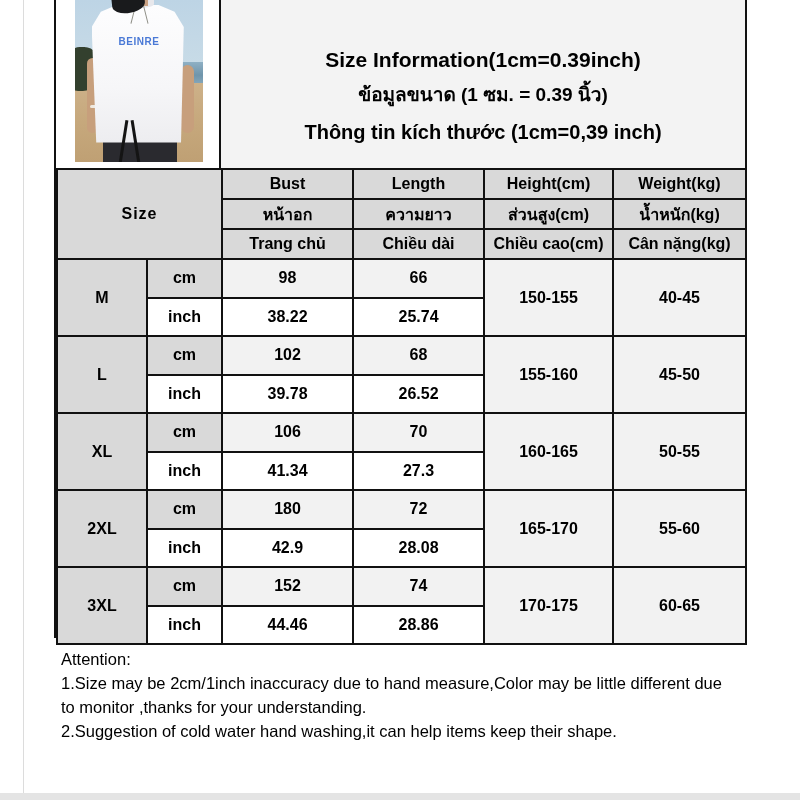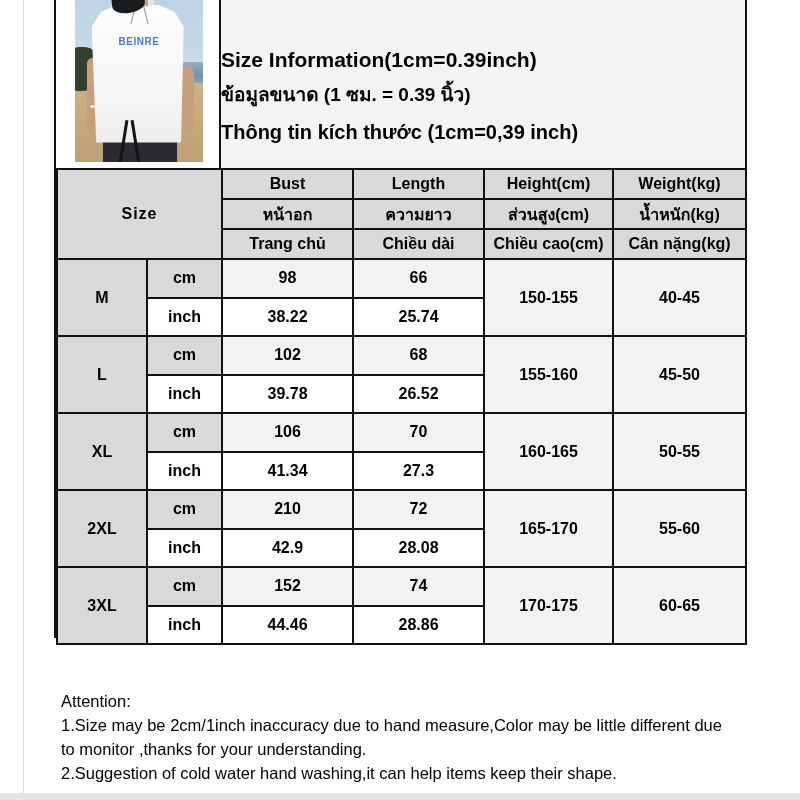--- a/index.html
+++ b/index.html
@@ -25,21 +25,21 @@
     display: flex; flex-direction: column;
   }
   
   .top-row { display: flex; height: 168px; flex: 0 0 168px; }
   .image-cell {
     flex: 0 0 165px; width: 165px; position: relative; background: #fff;
     border-right: 2px solid #111;
   }
   .title-cell {
     flex: 1; background: #f3f3f3;
-    display: flex; flex-direction: column; align-items: flex-start; justify-content: center;
+    display: flex; flex-direction: column; align-items: center; justify-content: center;
     padding-top: 24px; text-align: center;
   }
   .title-en { font-size: 21px; font-weight: bold; margin-bottom: 7px; }
   .title-th { font-size: 19px; font-weight: bold; margin-bottom: 12px; }
   .title-vi { font-size: 20px; font-weight: bold; }
   
   .photo { position: absolute; left: 19px; top: 0; width: 128px; height: 162px; overflow: hidden; }
   .ph-sky  { position: absolute; inset: 0; background: linear-gradient(180deg,#bdd4e5 0%,#c9dce7 45%,#cfdfe8 55%); }
   .ph-sea  { position: absolute; left: 0; top: 38%; width: 100%; height: 14%; background: linear-gradient(180deg,#8fb0c4 0%,#6f95ab 60%,#86a7ba 100%); }
   .ph-sand { position: absolute; left: 0; top: 51%; width: 100%; height: 49%; background: linear-gradient(180deg,#cdb189 0%,#c6a87c 50%,#bfa074 100%); }
@@ -77,21 +77,21 @@
   .size-table tr.hdr { height: 30px; }
   .size-table tr.datar { height: 38.5px; }
   .hdr-bg { background: #d9d9d9; }
   .lite-bg { background: #f2f2f2; }
   .white-bg { background: #ffffff; }
   .size-big { font-size: 31px; letter-spacing: 1px; }
   .size-label { font-size: 17px; }
   
   .attention {
     flex: 1; background: #fff; padding: 3px 6px 0 5px;
-    font-size: 16.5px; line-height: 1.45; font-weight: normal; margin-top: 42px;
+    font-size: 16.5px; line-height: 1.45; font-weight: normal;
   }
 </style>
 </head>
 <body>
 
 <div class="page-edge-line"></div>
 
 <div class="sheet">
 
   <div class="top-row">
@@ -194,21 +194,21 @@
     </tr>
     <tr class="datar">
       <td class="white-bg">inch</td>
       <td class="white-bg">41.34</td>
       <td class="white-bg">27.3</td>
     </tr>
 
     <tr class="datar">
       <td class="hdr-bg size-label" rowspan="2">2XL</td>
       <td class="hdr-bg">cm</td>
-      <td class="lite-bg">210</td>
+      <td class="lite-bg">180</td>
       <td class="lite-bg">72</td>
       <td class="lite-bg" rowspan="2">165-170</td>
       <td class="lite-bg" rowspan="2">55-60</td>
     </tr>
     <tr class="datar">
       <td class="white-bg">inch</td>
       <td class="white-bg">42.9</td>
       <td class="white-bg">28.08</td>
     </tr>
 

